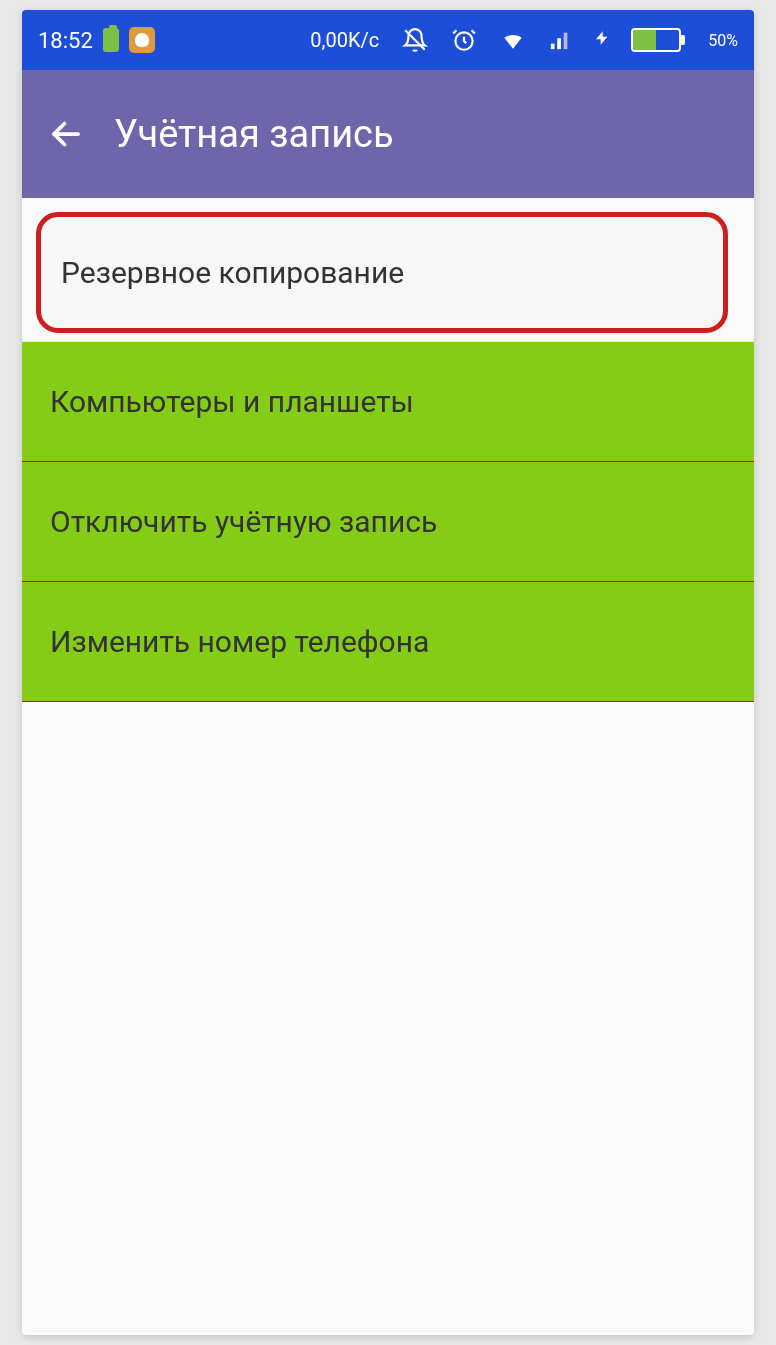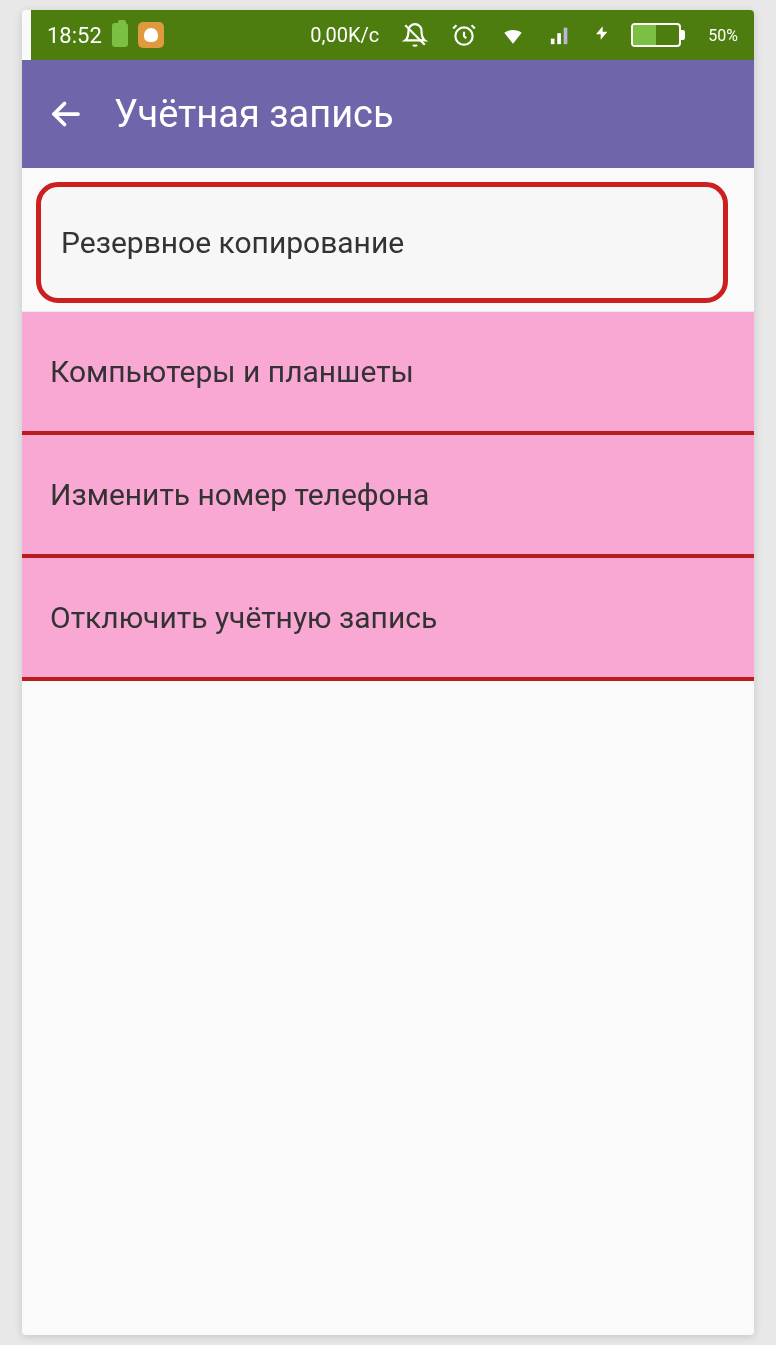--- a/index.html
+++ b/index.html
@@ -19,29 +19,28 @@
       top: 10px;
       left: 22px;
       width: 732px;
       height: 1325px;
       background: #fafafa;
       border-radius: 4px;
       overflow: hidden;
       box-shadow: 0 2px 8px rgba(0,0,0,0.15);
     }
     .status-bar {
-      height: 50px;
-      background: #4d7c0f;
+      height: 60px;
+      background: #1d4ed8;
       color: #fff;
       display: flex;
       align-items: center;
       justify-content: space-between;
       padding: 0 16px;
       font-size: 22px;
-      margin-left: 9px;
     }
     .status-left {
       display: flex;
       align-items: center;
       gap: 10px;
     }
     .status-right {
       display: flex;
       align-items: center;
       gap: 23px;
@@ -124,21 +123,21 @@
     }
     .bolt {
       font-size: 20px;
       margin-right: -2px;
     }
     .battery-pct {
       font-size: 16px;
       margin-left: 4px;
     }
     .app-bar {
-      height: 108px;
+      height: 128px;
       background: #6e65ab;
       color: #fff;
       display: flex;
       align-items: center;
       padding: 0 24px;
       gap: 28px;
     }
     .back-arrow {
       display: flex;
       align-items: center;
@@ -151,23 +150,23 @@
       font-size: 38px;
       font-weight: 400;
     }
     .content {
       background: #fafafa;
     }
     .list-item {
       padding: 42px 28px;
       font-size: 30px;
       color: #333;
-      border-bottom: 4px solid #b91c1c;
+      border-bottom: 1px solid #b91c1c;
       cursor: pointer;
-      background: #f9a8d4;
+      background: #84cc16;
     }
     .list-item.highlighted {
       margin: 14px 26px 8px 14px;
       border: 5px solid #cc1f1f;
       border-radius: 22px;
       padding: 38px 20px;
       background: #f7f7f7;
     }
     .divider-after-highlight {
       height: 1px;
@@ -241,20 +240,20 @@
 
   <div class="content">
     <div class="list-item highlighted">
       <span>Резервное копирование</span>
     </div>
     <div class="divider-after-highlight"></div>
     <div class="list-item">
       <span>Компьютеры и планшеты</span>
     </div>
     <div class="list-item">
+      <span>Отключить учётную запись</span>
+    </div>
+    <div class="list-item">
       <span>Изменить номер телефона</span>
     </div>
-    <div class="list-item">
-      <span>Отключить учётную запись</span>
-    </div>
   </div>
 
 </div>
 
 </body></html>

